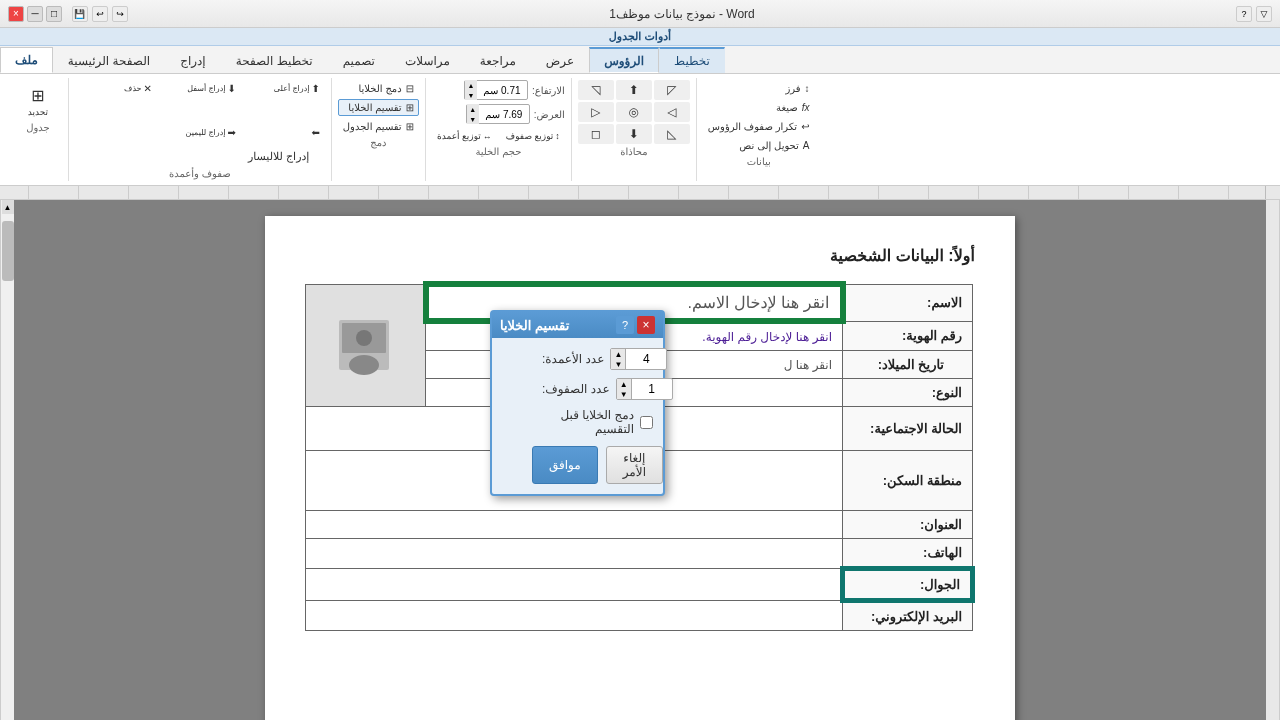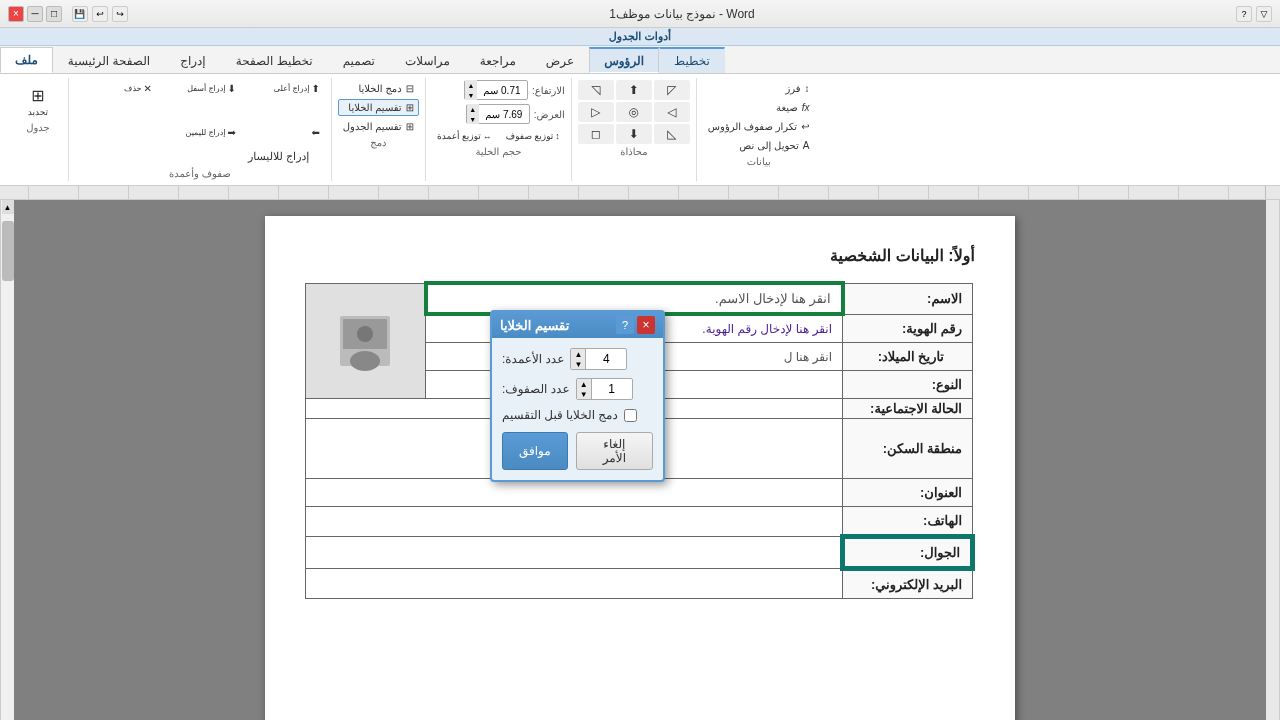--- a/index.html
+++ b/index.html
@@ -544,21 +544,21 @@
 
     <div id="page" style="background:#fff;width:750px;min-height:540px;box-shadow:2px 2px 8px rgba(0,0,0,0.4);padding:30px 40px;position:relative;">
 
       <div class="page-title" style="text-align:right;font-size:16px;font-weight:bold;margin-bottom:16px;color:#222;direction:rtl;">أولاً: البيانات الشخصية</div>
 
       <table class="doc-table" style="width:100%;border-collapse:collapse;direction:rtl;">
         <tbody>
 
           <tr>
             <td class="label-cell" style="border:1px solid #666;padding:6px 10px;font-weight:bold;text-align:right;white-space:nowrap;width:130px;font-size:13px;">الاسم:</td>
-            <td class="value-cell" style="border:4px solid #15803d;padding:6px 10px;text-align:right;color:#555;font-size:13px;">انقر هنا لإدخال الاسم.</td>
+            <td class="value-cell" style="border:6px solid #15803d;padding:6px 10px;text-align:right;color:#555;font-size:16px;">انقر هنا لإدخال الاسم.</td>
             <td rowspan="4" style="border:1px solid #666;width:120px;text-align:center;vertical-align:middle;background:#e0e0e0;">
               <div style="display:flex;align-items:center;justify-content:center;height:100%;min-height:100px;">
 
                 <svg width="60" height="60" viewBox="0 0 60 60">
                   <rect x="5" y="5" width="50" height="50" fill="#bbb" rx="2"></rect>
                   <rect x="8" y="8" width="44" height="30" fill="#999" rx="1"></rect>
                   <circle cx="30" cy="23" r="8" fill="#777"></circle>
                   <ellipse cx="30" cy="50" rx="15" ry="10" fill="#888"></ellipse>
                 </svg>
               </div>
@@ -570,21 +570,21 @@
           </tr>
           <tr>
             <td class="label-cell" style="border:1px solid #666;padding:6px 28px;font-weight:bold;text-align:right;white-space:nowrap;font-size:13px;">تاريخ الميلاد:</td>
             <td class="value-cell" style="border:1px solid #666;padding:6px 10px;text-align:right;color:#555;font-size:12px;">انقر هنا ل</td>
           </tr>
           <tr>
             <td class="label-cell" style="border:1px solid #666;padding:6px 10px;font-weight:bold;text-align:right;white-space:nowrap;font-size:13px;">النوع:</td>
             <td class="value-cell" style="border:1px solid #666;padding:6px 10px;text-align:right;color:#555;font-size:12px;"></td>
           </tr>
           <tr>
-            <td class="label-cell" style="border:1px solid #666;padding:2px 10px;font-weight:bold;text-align:right;white-space:nowrap;font-size:13px;">الحالة الاجتماعية:</td>
+            <td class="label-cell" style="border:1px solid #666;padding:14px 10px;font-weight:bold;text-align:right;white-space:nowrap;font-size:13px;">الحالة الاجتماعية:</td>
             <td class="value-cell" colspan="2" style="border:1px solid #666;padding:6px 10px;text-align:right;color:#555;font-size:12px;"></td>
           </tr>
           <tr>
             <td class="label-cell" style="border:1px solid #666;padding:22px 10px;font-weight:bold;text-align:right;white-space:nowrap;font-size:13px;">منطقة السكن:</td>
             <td class="value-cell" colspan="2" style="border:1px solid #666;padding:6px 10px;text-align:right;color:#555;font-size:12px;"></td>
           </tr>
           <tr>
             <td class="label-cell" style="border:1px solid #666;padding:6px 10px;font-weight:bold;text-align:right;white-space:nowrap;font-size:13px;">العنوان:</td>
             <td class="value-cell" colspan="2" style="border:1px solid #666;padding:6px 10px;text-align:right;color:#555;font-size:12px;"></td>
           </tr>
@@ -616,21 +616,21 @@
   <div id="split-dialog" style="position: fixed; top: 310px; left: 490px;">
 
     <div id="dialog-titlebar">
       <span>تقسيم الخلايا</span>
       <div style="display:flex;gap:3px;direction:ltr;">
         <button id="dialog-help" style="background:#5b9bd5;color:white;border:none;width:18px;height:18px;border-radius:2px;cursor:pointer;font-size:11px;display:flex;align-items:center;justify-content:center;">?</button>
         <button id="dialog-close" style="background:#cc3333;color:white;border:none;width:18px;height:18px;border-radius:2px;cursor:pointer;font-size:12px;display:flex;align-items:center;justify-content:center;">×</button>
       </div>
     </div>
 
-    <div id="dialog-body" style="padding:10px;direction:rtl;">
+    <div id="dialog-body" style="padding:10px;direction:rtl;margin-left:40px;">
 
       <div class="dialog-row" style="display:flex;flex-direction:row-reverse;align-items:center;margin-bottom:8px;gap:6px;">
         <span class="dialog-label">عدد الأعمدة:</span>
         <div class="dialog-spinner" style="display:flex;align-items:center;border:1px solid #aaa;background:white;border-radius:2px;">
           <input type="text" style="width: 40px; text-align: center; border: none; font-size: 12px; padding: 2px 4px; outline: none;" value="4">
           <div style="display:flex;flex-direction:column;border-right:1px solid #aaa;">
             <button style="width:14px;height:10px;background:#e8e8e8;border:none;cursor:pointer;font-size:8px;display:flex;align-items:center;justify-content:center;">▲</button>
             <button style="width:14px;height:10px;background:#e8e8e8;border:none;cursor:pointer;font-size:8px;display:flex;align-items:center;justify-content:center;">▼</button>
           </div>
         </div>

